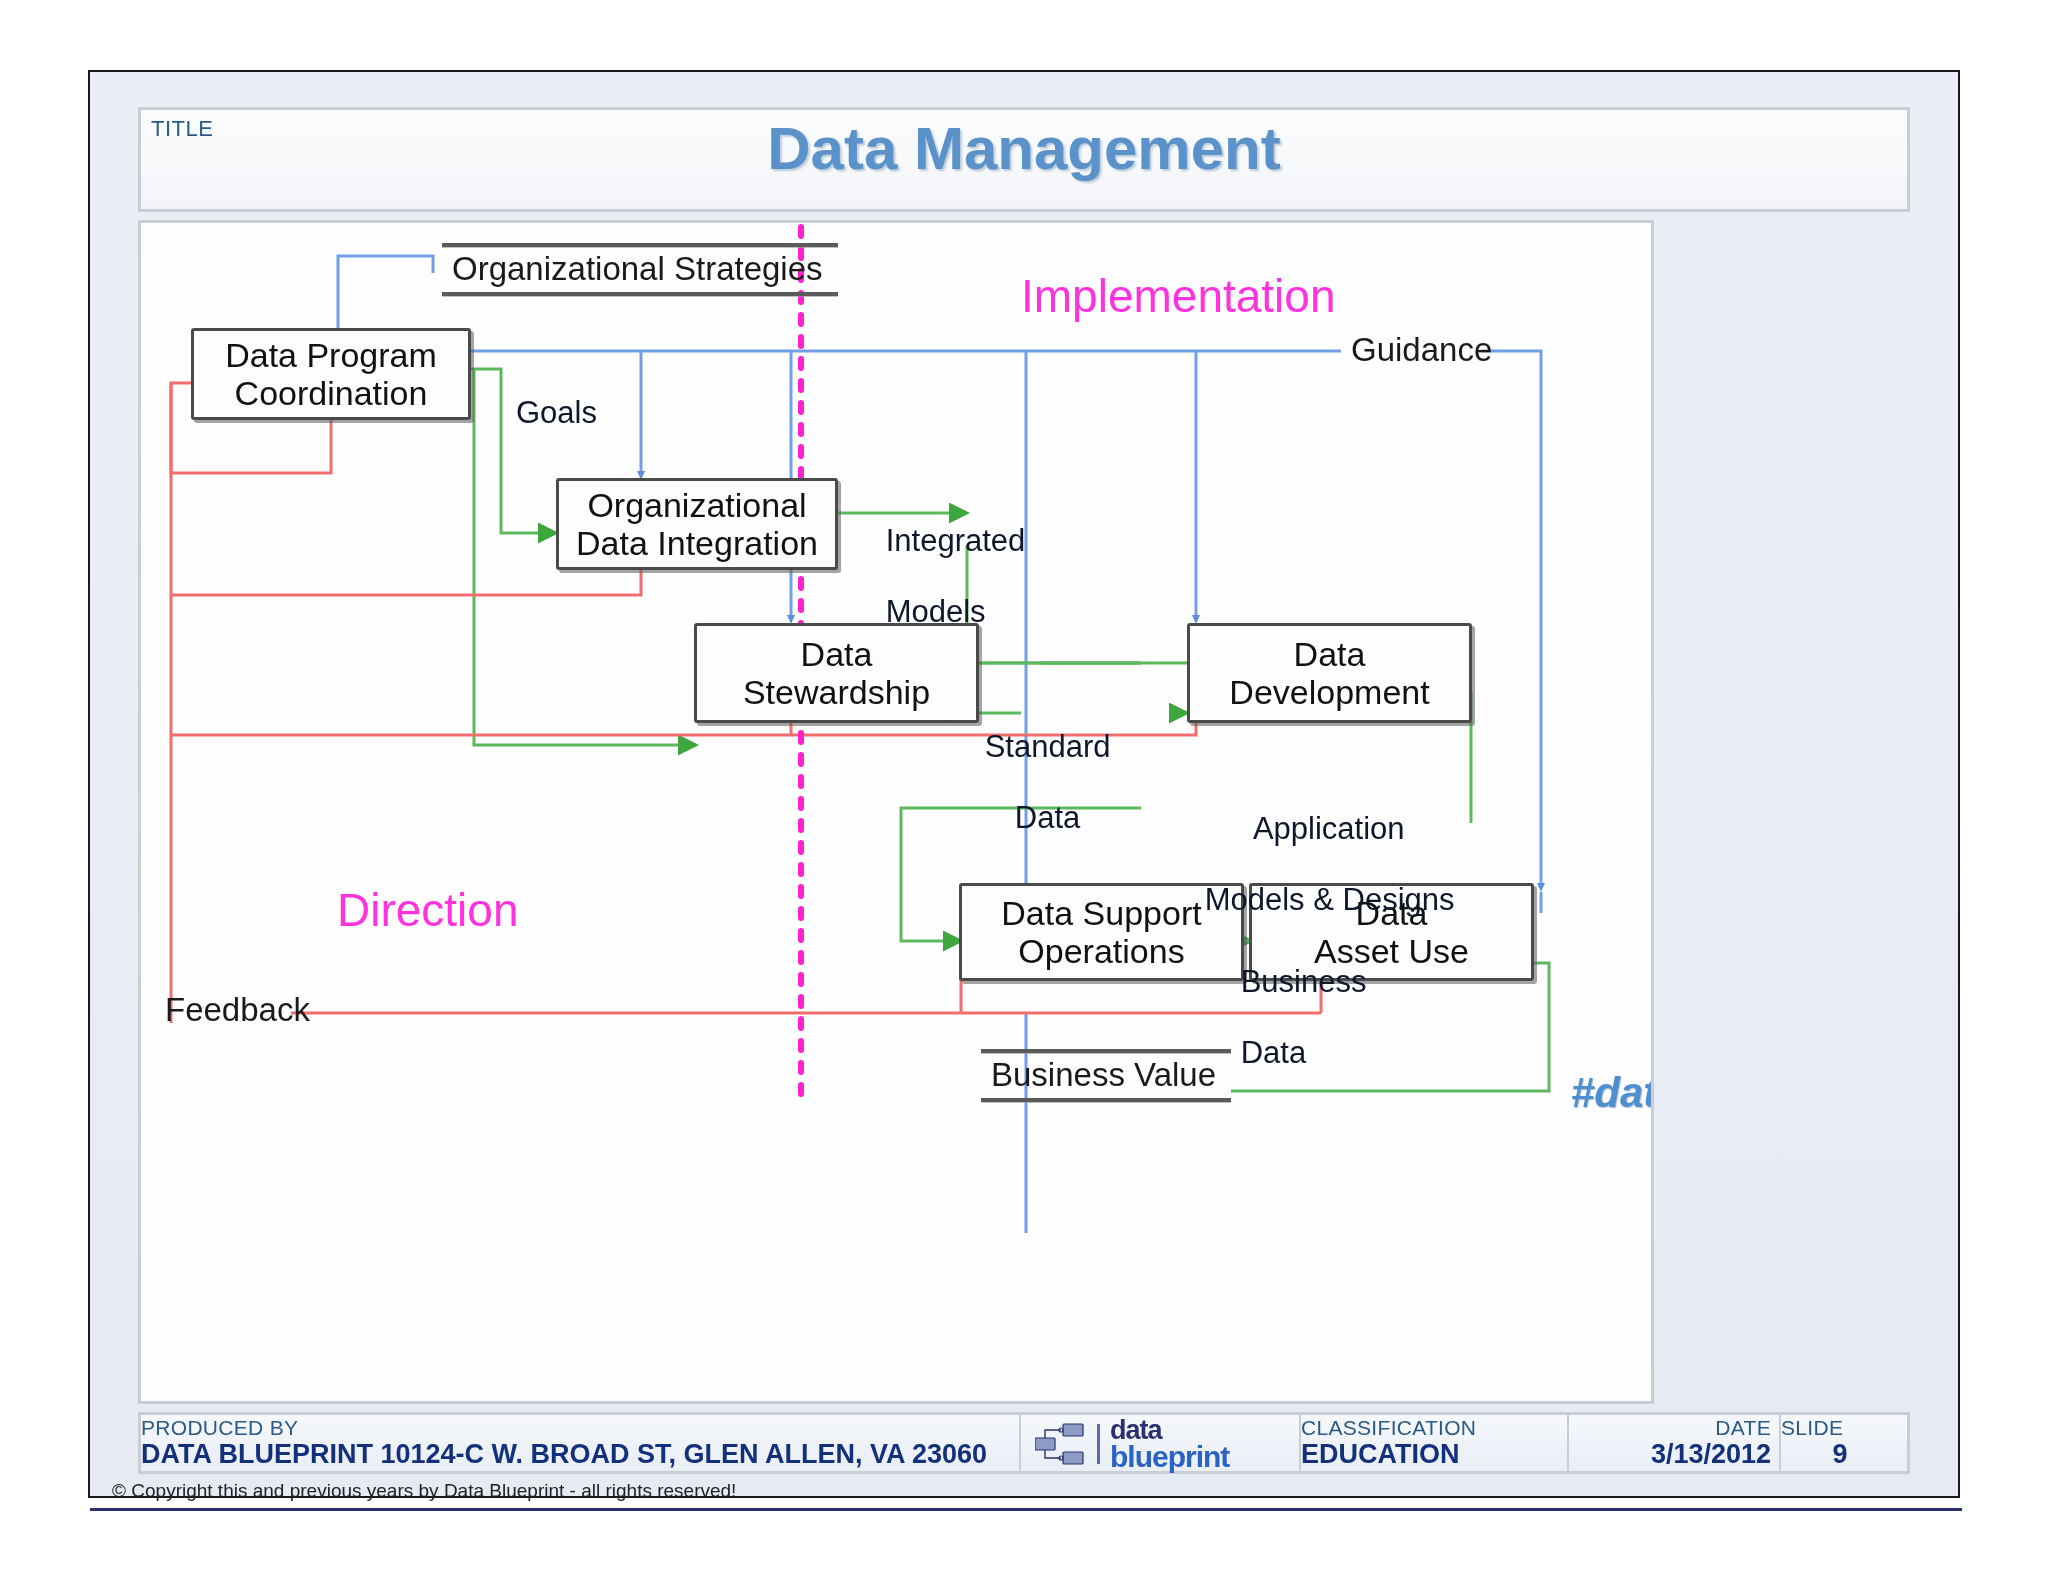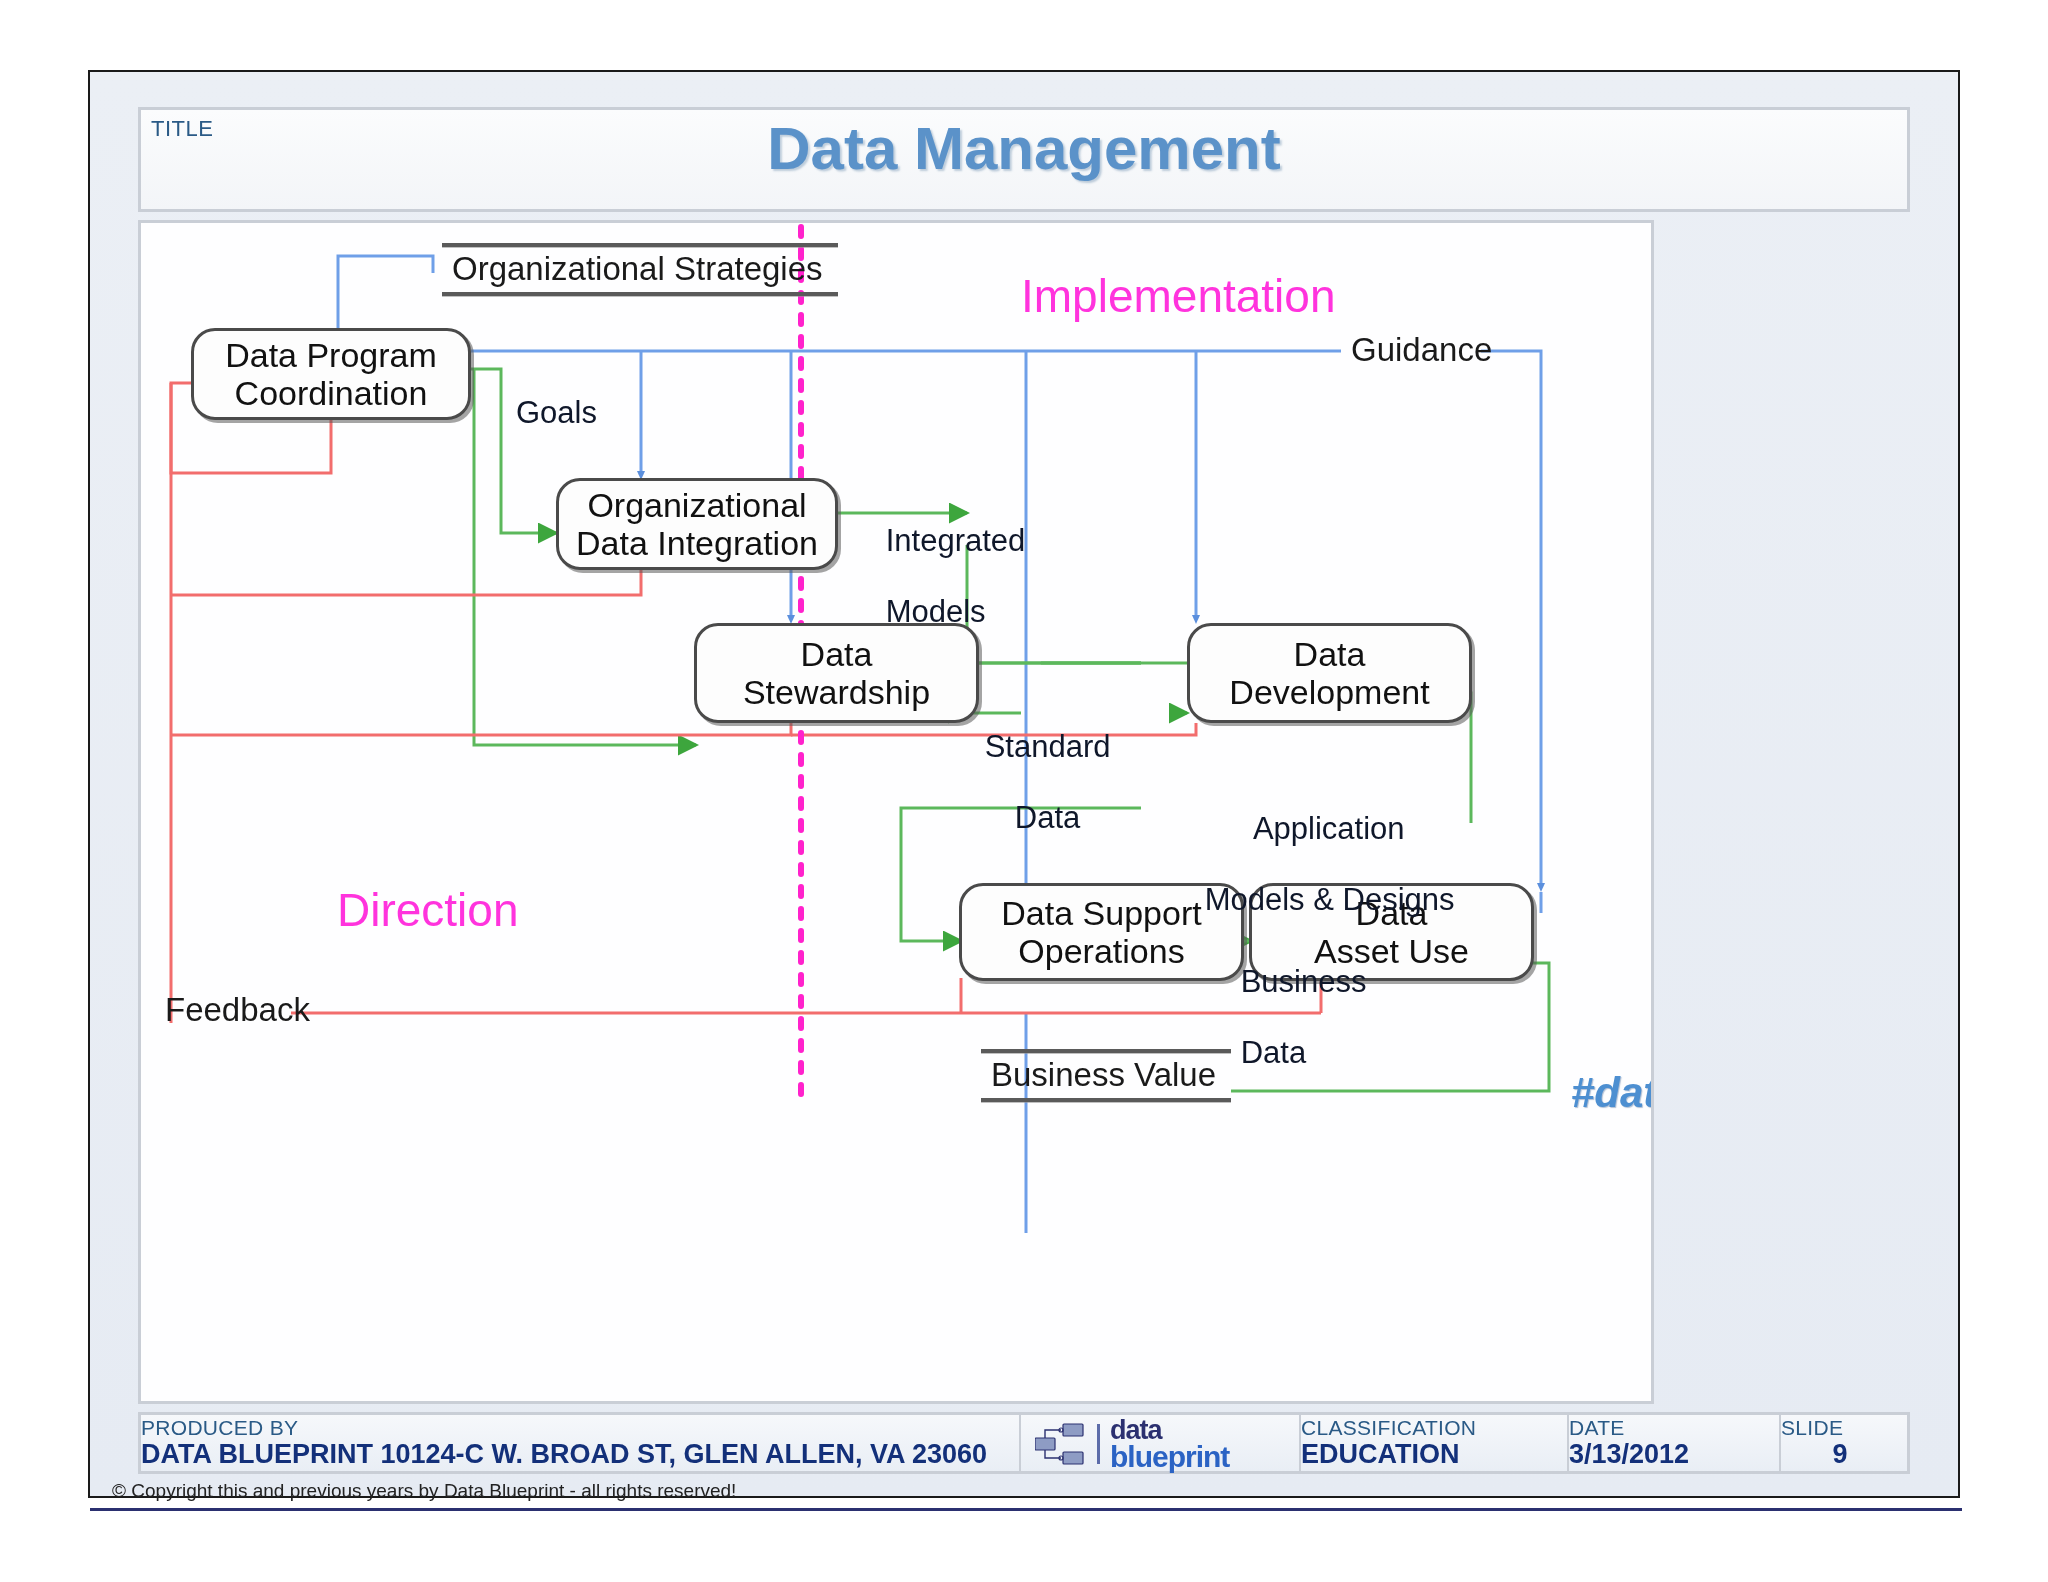--- a/index.html
+++ b/index.html
@@ -48,21 +48,21 @@
     box-sizing:border-box;
     overflow:hidden;
     text-decoration:underline;
   }
   #canvas svg{position:absolute;left:0;top:0;}
   
   .pbox{
     position:absolute;
     background:#fdfdfd;
     border:3px solid #4a4a4a;
-    border-radius:24px;
+    border-radius:3px;
     box-shadow:3px 3px 0 0 rgba(90,90,90,.55);
     display:flex; align-items:center; justify-content:center;
     text-align:center;
     font-size:34px; color:#111;
     line-height:1.12;
     box-sizing:border-box;
     z-index:5;
   }
   
   .lbl{position:absolute;z-index:6;white-space:pre;}
@@ -90,21 +90,21 @@
     border-right:2px solid #c9ced6;
     box-sizing:border-box;
     padding:2px 8px 0 0;
   }
   .fcell:last-child{border-right:none;}
   .fcap{font-size:21px;color:#2a5a86;letter-spacing:.3px;line-height:1.05;}
   .fval{font-size:27px;color:#13307a;font-weight:bold;line-height:1.05;margin-top:1px;}
   #cell-produced{flex:0 0 880px;}
   #cell-logo{flex:0 0 280px;display:flex;align-items:center;gap:10px;padding-left:14px;}
   #cell-class{flex:0 0 268px;}
-  #cell-date{flex:0 0 212px;}
+  #cell-date{flex:0 0 212px;text-align:right;}
   #cell-slide{flex:1 1 auto;}
   #cell-slide .fval{text-align:center;}
   
   .logo-mark{width:52px;height:46px;flex:0 0 52px;}
   .logo-div{width:3px;height:40px;background:#2b3f8f;opacity:.75;}
   .logo-words{display:flex;flex-direction:column;line-height:.9;}
   .logo-words .w1{font-size:27px;font-weight:bold;color:#2b3070;letter-spacing:-1px;}
   .logo-words .w2{font-size:30px;font-weight:bold;color:#2b63c4;letter-spacing:-1px;}
   
   #copyright{

